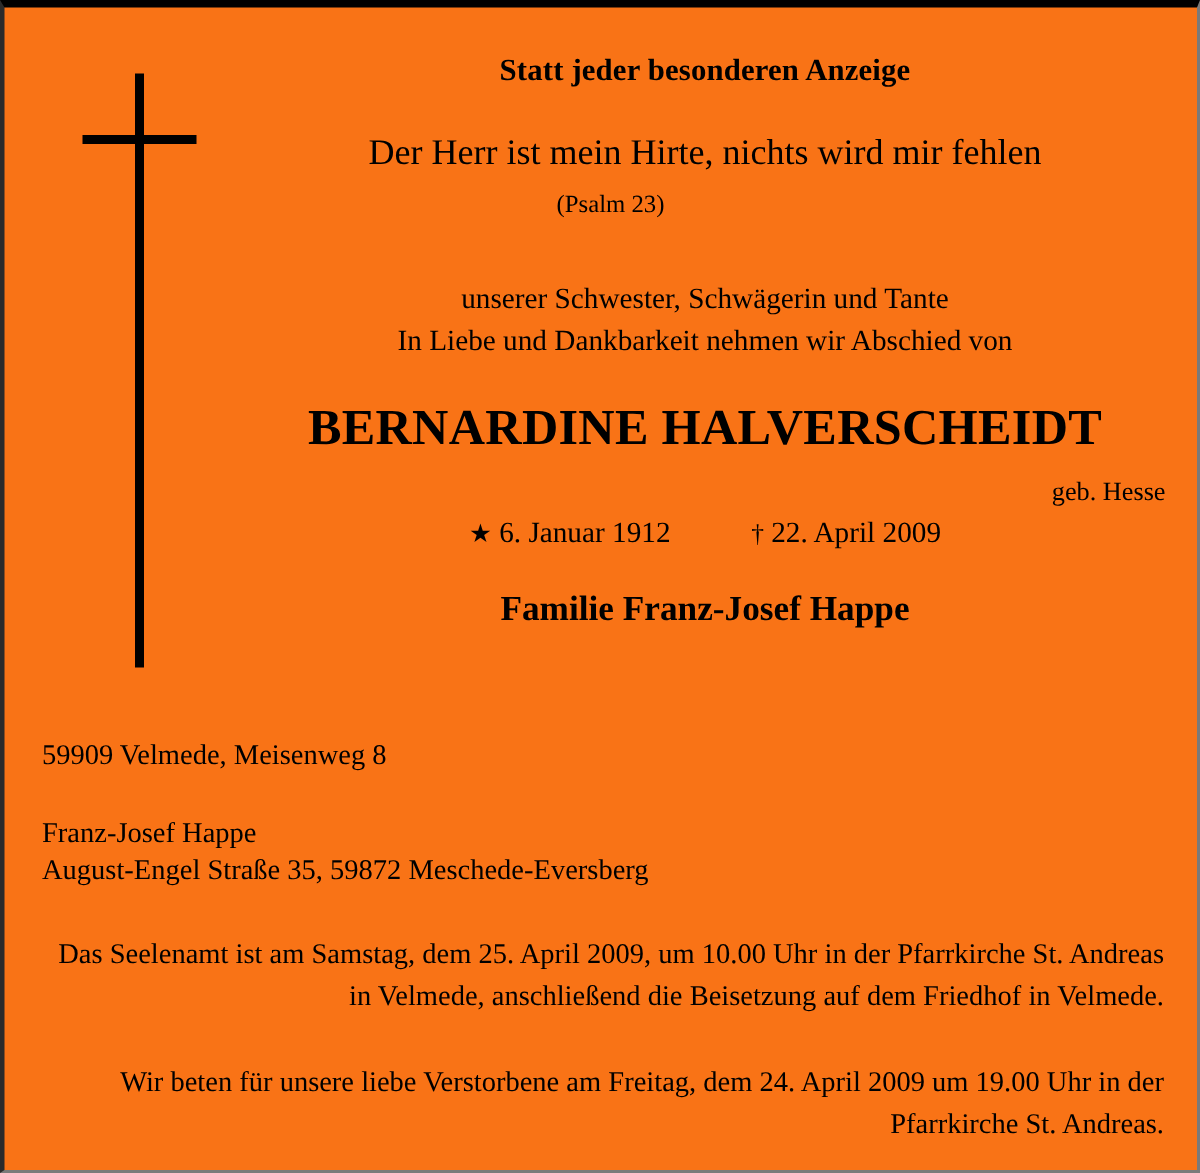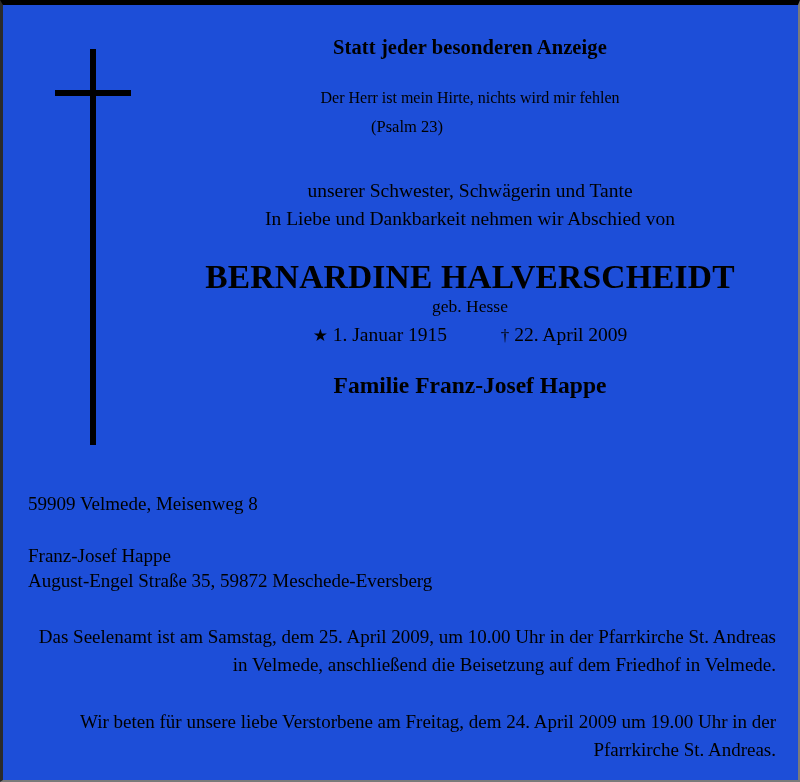--- a/index.html
+++ b/index.html
@@ -4,21 +4,21 @@
 <style>
   html, body {
     margin: 0;
     padding: 0;
     background: #ffffff;
   }
   .page {
     position: relative;
     width: 800px;
     height: 782px;
-    background: #1d4ed8;
+    background: #f97316;
     box-sizing: border-box;
     border-top: 5px solid #000000;
     border-left: 3px solid #2b2b2b;
     border-right: 2px solid #7a7a7a;
     border-bottom: 2px solid #7a7a7a;
     overflow: hidden;
     font-family: "Liberation Serif", "DejaVu Serif", serif;
     color: #000000;
   }
 
@@ -57,21 +57,21 @@
   }
 
   .headline {
     font-weight: bold;
     font-size: 20.5px;
     letter-spacing: 0.1px;
     margin-top: 31px;
   }
 
   .verse {
-    font-size: 16px;
+    font-size: 24px;
     margin-top: 30px;
   }
 
   .verse-source {
     font-size: 16.5px;
     margin-top: 10px;
     padding-right: 126px;
   }
 
   .farewell {
@@ -83,21 +83,22 @@
   .deceased-name {
     font-weight: bold;
     font-size: 33.5px;
     letter-spacing: 0.2px;
     margin-top: 26px;
     white-space: nowrap;
   }
 
   .maiden-name {
     font-size: 17.5px;
-    margin-top: 0;
+    margin-top: 12px;
+    text-align: right;
   }
 
   .lifespan {
     font-size: 19.5px;
     margin-top: 7px;
   }
   .lifespan .gap {
     display: inline-block;
     width: 44px;
   }
@@ -175,21 +176,21 @@
       <div>unserer Schwester, Schwägerin und Tante</div>
       <div>In Liebe und Dankbarkeit nehmen wir Abschied von</div>
     </div>
 
     <div class="deceased-name">BERNARDINE HALVERSCHEIDT</div>
 
     <div class="maiden-name">geb. Hesse</div>
 
     <div class="lifespan">
       <span class="sym">★</span>
-      <span>1. Januar 1915</span>
+      <span>6. Januar 1912</span>
       <span class="gap"></span>
       <span class="sym">†</span>
       <span>22. April 2009</span>
     </div>
 
 
     <div class="family">Familie Franz-Josef Happe</div>
 
   </div>
 

